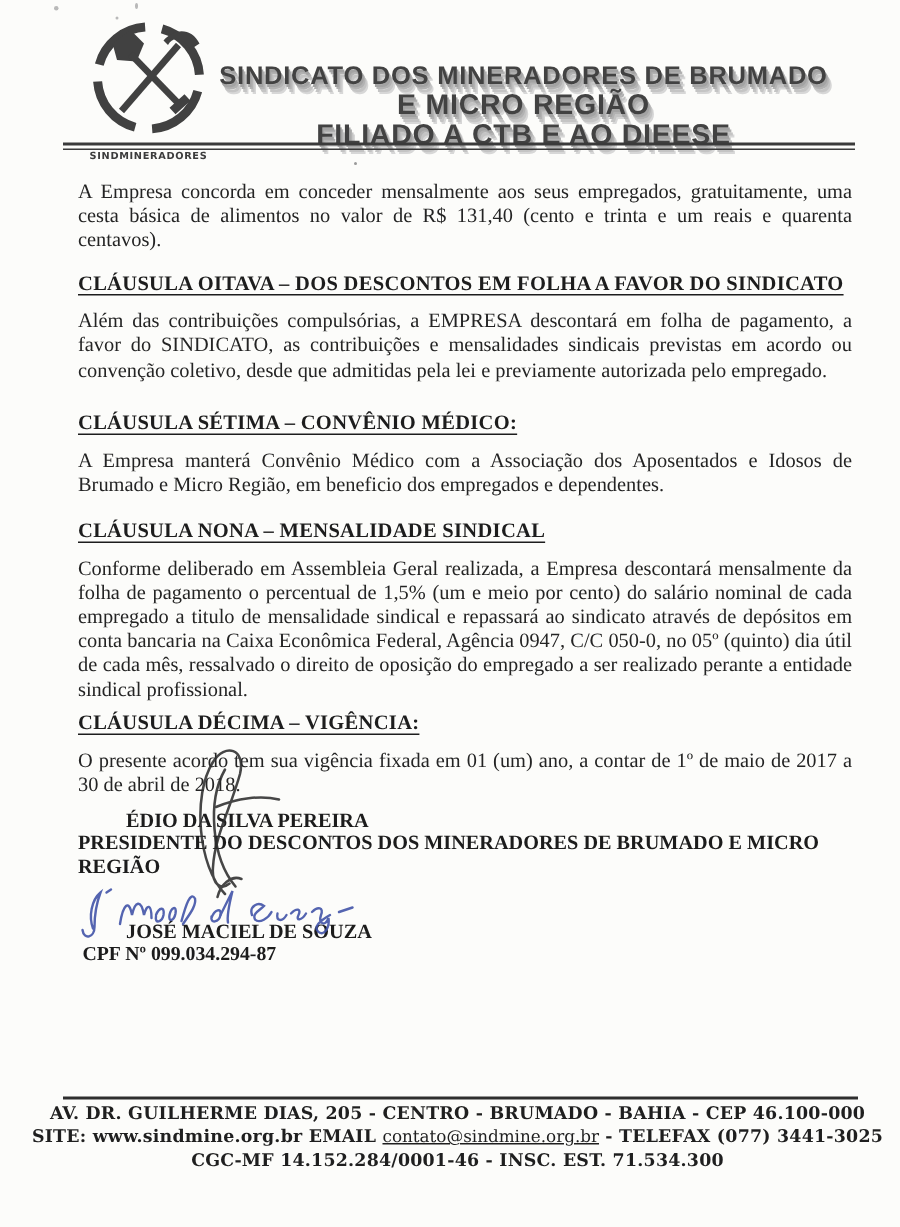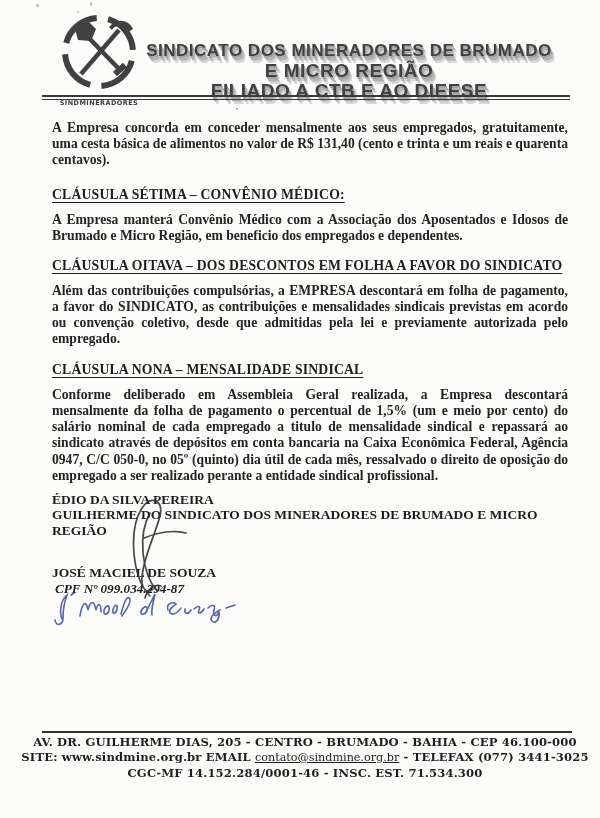--- a/index.html
+++ b/index.html
@@ -12,31 +12,31 @@
   .title{position:absolute;left:130px;top:40px;width:438px;text-align:center;
         font-family:"Liberation Sans",sans-serif;font-weight:bold;color:#424242;}
   .t1{font-size:17px;line-height:21px;letter-spacing:.5px;}
   .t2{font-size:19px;line-height:19.5px;letter-spacing:.5px;}
   .shadow3d{text-shadow:1px 2px 0 #a3a3a3,2px 3.5px 0 #b2b2b2,3px 5px 0 #c4c4c4,4px 6.5px 0 #d7d7d7;}
   .hdr-rule{position:absolute;left:42px;right:30px;top:95px;height:2px;
         border-top:2px solid #3a3a3a;border-bottom:1px solid #3a3a3a;}
   
   .doc{position:absolute;left:52px;top:120px;width:516px;font-size:13.6px;line-height:16.1px;
         text-align:justify;}
-  .doc p{margin:0;font-weight:bold;}
+  .doc p{margin:0;}
   .clause-heading{font-weight:bold;font-size:13.7px;color:#1d1d1d;text-align:left;
         text-decoration:underline;text-underline-offset:2.5px;letter-spacing:.2px;
         margin:17px 0 9px 0;}
   .c7{margin-top:19px;} .c8{margin-top:13px;} .c9{margin-top:15px;} .c10{margin-top:6px;}
   .date-line{margin-top:12px !important;text-align:left;}
   .sig-block{margin-top:8px;text-align:left;}
-  .sig-name{font-weight:bold;font-size:13.5px;line-height:15.6px;color:#1c1c1c;}
+  .sig-name{font-weight:bold;font-size:13.5px;line-height:15.6px;color:#1c1c1c;margin-left:32px;}
   .sig-role{font-weight:bold;font-size:13.5px;line-height:15.6px;color:#1c1c1c;}
   .sig2{margin-top:27px;}
-  .sig-cpf{font-weight:bold;font-size:13.2px;line-height:15.6px;color:#1c1c1c;padding-left:3px;font-style:italic;}
+  .sig-cpf{font-weight:bold;font-size:13.2px;line-height:15.6px;color:#1c1c1c;padding-left:3px;}
   
   .ink-black{position:absolute;left:116px;top:492px;}
   .ink-blue{position:absolute;left:48px;top:591px;}
   
   .ftr-rule{position:absolute;left:42px;right:28px;top:731px;border-top:2px solid #2e2e2e;}
   .footer{position:absolute;left:18px;right:8px;top:735px;text-align:center;
         font-family:"DejaVu Serif",serif;font-weight:bold;font-size:11.6px;line-height:14.9px;
         color:#1f1f1f;letter-spacing:.15px;}
   .email-link{font-weight:normal;font-size:11.2px;text-decoration:underline;letter-spacing:0;}
   
@@ -78,39 +78,43 @@
     <div class="t2 shadow3d">E MICRO REGIÃO</div>
     <div class="t2 shadow3d">FILIADO A CTB E AO DIEESE</div>
   </div>
 
   <div class="hdr-rule"></div>
 
   <div class="doc">
     <p>A Empresa concorda em conceder mensalmente aos seus empregados, gratuitamente, uma cesta básica de alimentos no valor de R$ 131,40 (cento e trinta e um reais e quarenta centavos).</p>
 
     <div>
-      <div class="clause-heading c7">CLÁUSULA SÉTIMA – CONVÊNIO MÉDICO:</div>
-      <p>A Empresa manterá Convênio Médico com a Associação dos Aposentados e Idosos de Brumado e Micro Região, em beneficio dos empregados e dependentes.</p>
+      <div class="clause-heading c8">CLÁUSULA OITAVA – DOS DESCONTOS EM FOLHA A FAVOR DO SINDICATO</div>
+      <p>Além das contribuições compulsórias, a EMPRESA descontará em folha de pagamento, a favor do SINDICATO, as contribuições e mensalidades sindicais previstas em acordo ou convenção coletivo, desde que admitidas pela lei e previamente autorizada pelo empregado.</p>
     </div>
 
     <div>
-      <div class="clause-heading c8">CLÁUSULA OITAVA – DOS DESCONTOS EM FOLHA A FAVOR DO SINDICATO</div>
-      <p>Além das contribuições compulsórias, a EMPRESA descontará em folha de pagamento, a favor do SINDICATO, as contribuições e mensalidades sindicais previstas em acordo ou convenção coletivo, desde que admitidas pela lei e previamente autorizada pelo empregado.</p>
+      <div class="clause-heading c7">CLÁUSULA SÉTIMA – CONVÊNIO MÉDICO:</div>
+      <p>A Empresa manterá Convênio Médico com a Associação dos Aposentados e Idosos de Brumado e Micro Região, em beneficio dos empregados e dependentes.</p>
     </div>
 
     <div>
       <div class="clause-heading c9">CLÁUSULA NONA – MENSALIDADE SINDICAL</div>
       <p>Conforme deliberado em Assembleia Geral realizada, a Empresa descontará mensalmente da folha de pagamento o percentual de 1,5% (um e meio por cento) do salário nominal de cada empregado a titulo de mensalidade sindical e repassará ao sindicato através de depósitos em conta bancaria na Caixa Econômica Federal, Agência 0947, C/C 050-0, no 05º (quinto) dia útil de cada mês, ressalvado o direito de oposição do empregado a ser realizado perante a entidade sindical profissional.</p>
     </div>
 
+    <div>
+      <div class="clause-heading c10">CLÁUSULA DÉCIMA – VIGÊNCIA:</div>
+      <p>O presente acordo tem sua vigência fixada em 01 (um) ano, a contar de 1º de maio de 2017 a 30 de abril de 2018.</p>
+    </div>
 
 
     <div class="sig-block">
       <div class="sig-name">ÉDIO DA SILVA PEREIRA</div>
-      <div class="sig-role">GUILHERME DO SINDICATO DOS MINERADORES DE BRUMADO E MICRO REGIÃO</div>
+      <div class="sig-role">PRESIDENTE DO DESCONTOS DOS MINERADORES DE BRUMADO E MICRO REGIÃO</div>
     </div>
 
     <div class="sig-block sig2">
       <div class="sig-name">JOSÉ MACIEL DE SOUZA</div>
       <div class="sig-cpf">CPF Nº 099.034.294-87</div>
     </div>
   </div>
 
   <svg class="ink-black" width="80" height="110" viewBox="0 0 80 110">
     <g fill="none" stroke="#2e2e2e" stroke-width="1.7" stroke-linecap="round" opacity="0.88">

